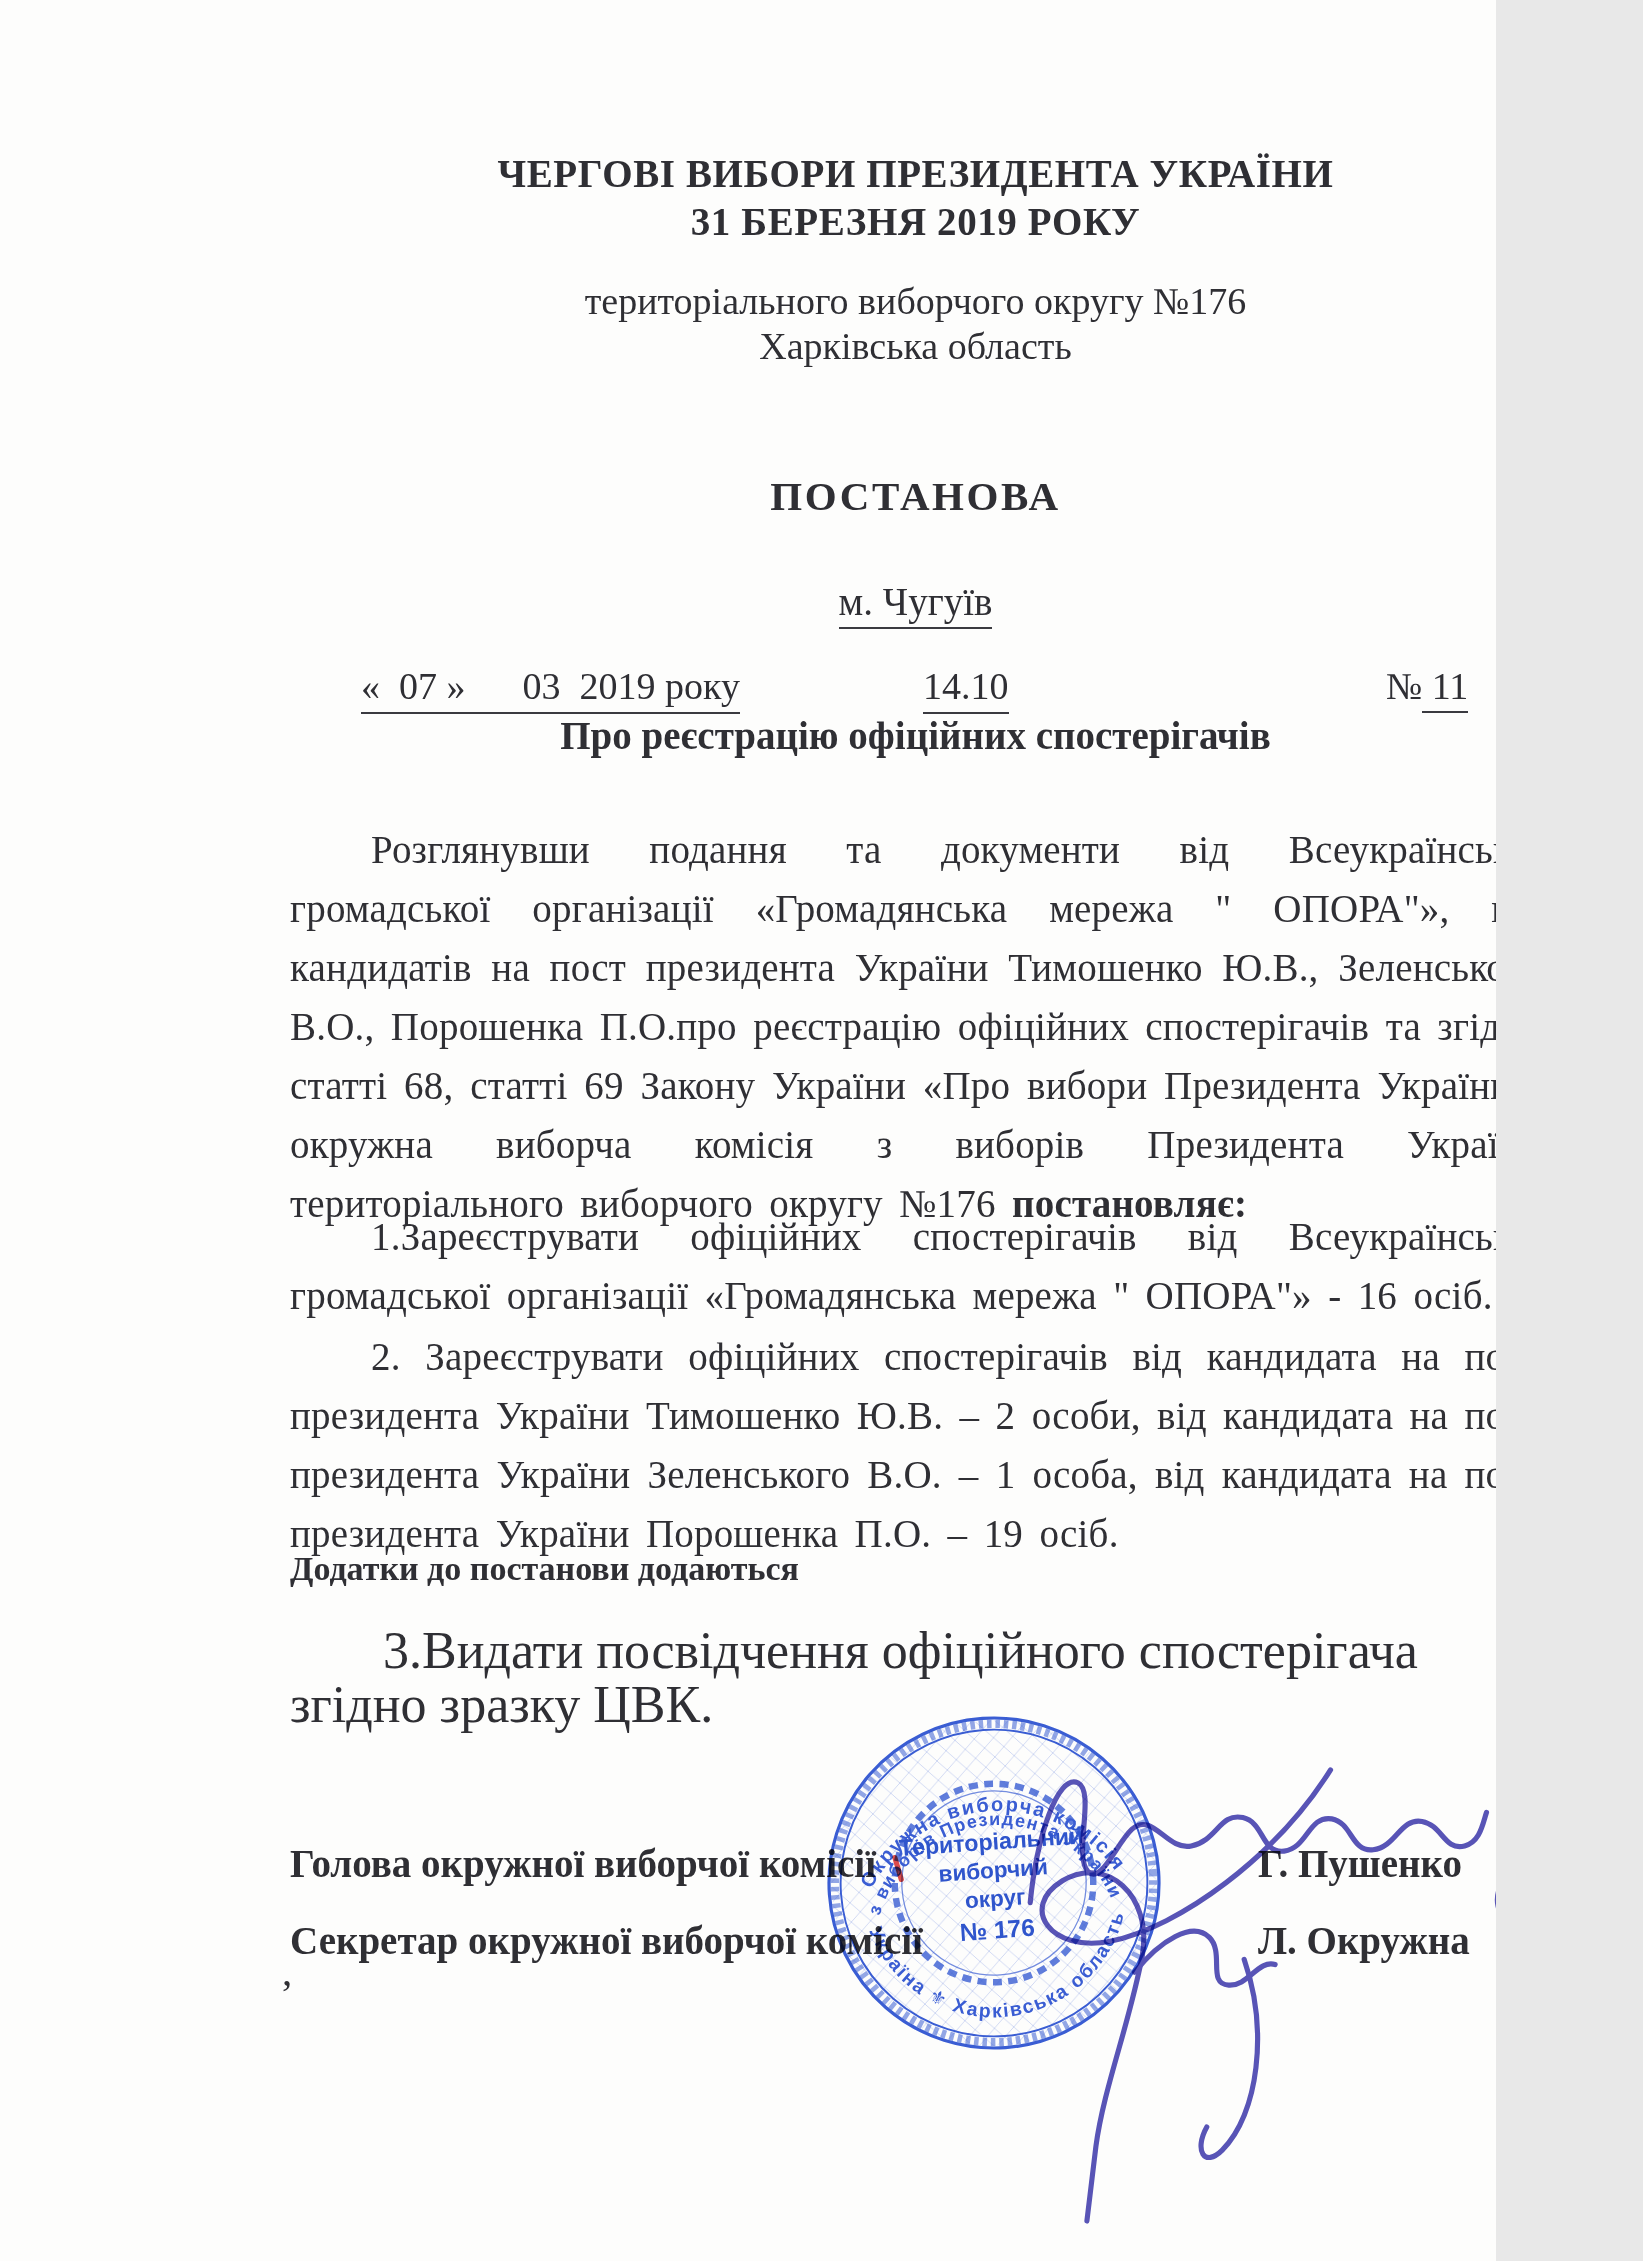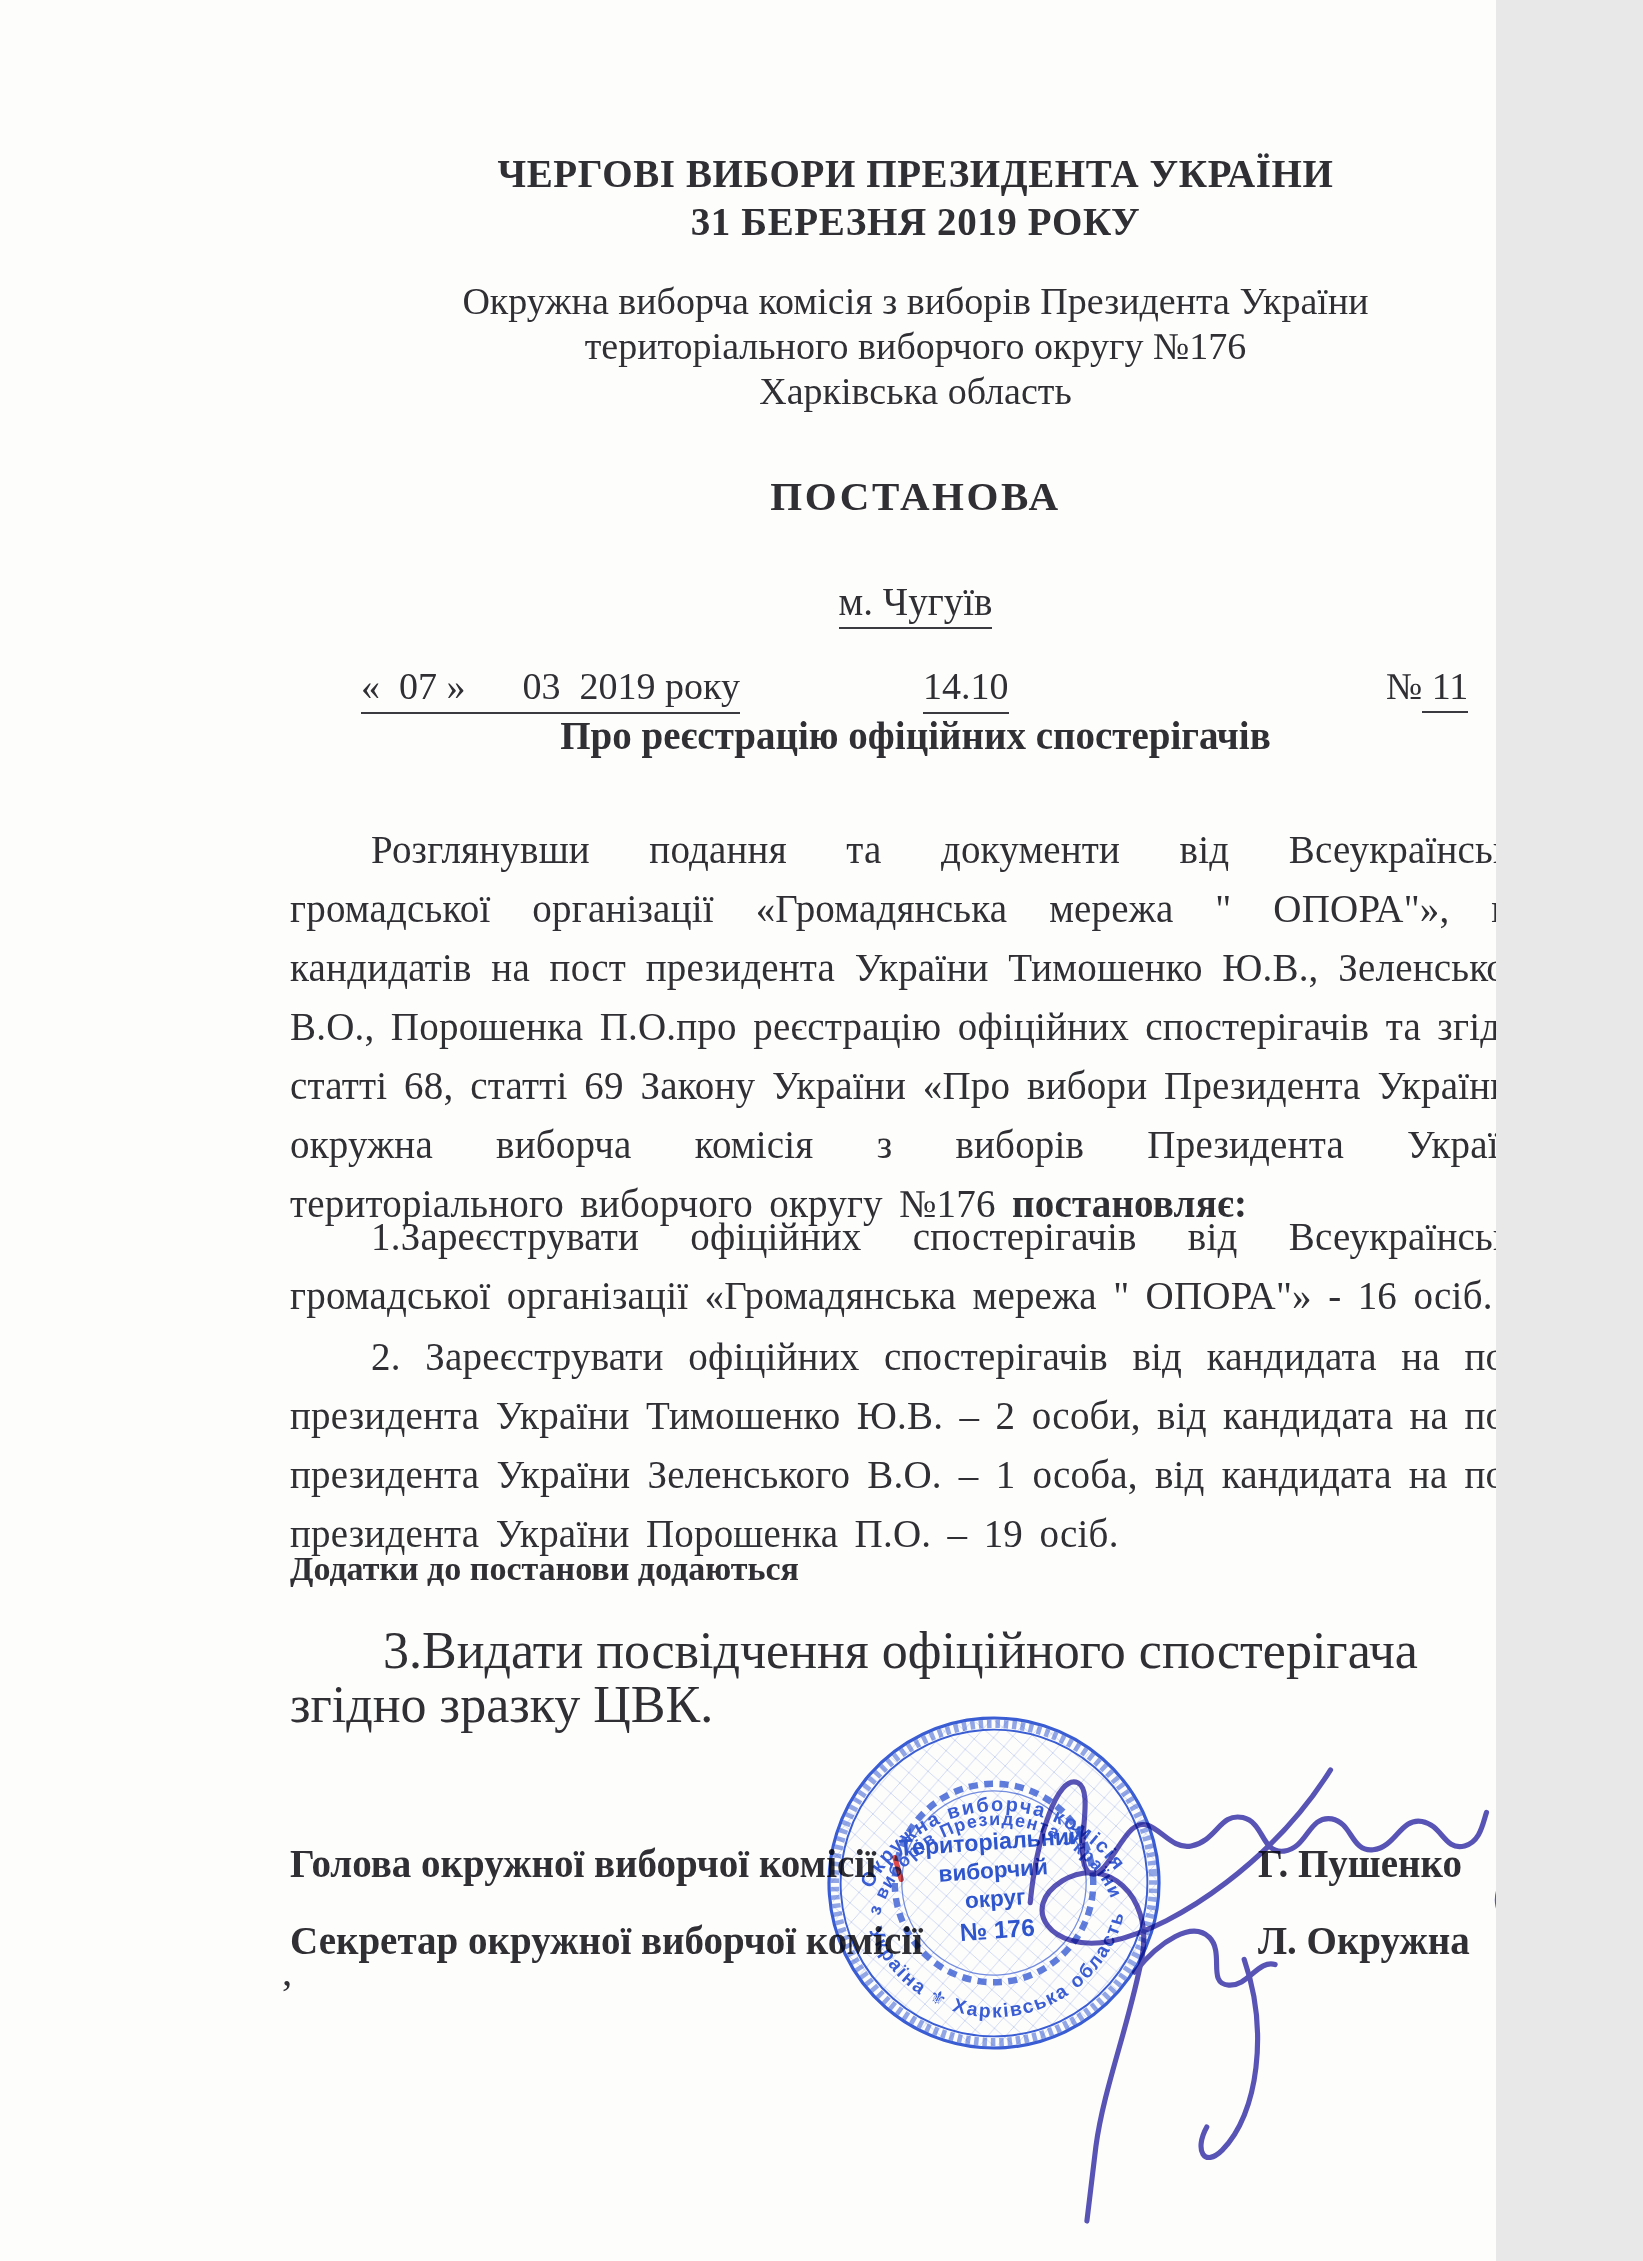--- a/index.html
+++ b/index.html
@@ -42,21 +42,20 @@
 <body>
 
 <div class="page">
 
   <div class="abs col center h1" style="top:150px;">
     <div>ЧЕРГОВІ ВИБОРИ ПРЕЗИДЕНТА УКРАЇНИ</div>
     <div>31 БЕРЕЗНЯ 2019 РОКУ</div>
   </div>
 
   <div class="abs col center org" style="top:279px;">
-    <div>Окружна виборча комісія з виборів Президента України</div>
     <div>територіального виборчого округу №176</div>
     <div>Харківська область</div>
   </div>
 
   <div class="abs col center postanova" style="top:472px;">ПОСТАНОВА</div>
 
   <div class="abs col center city-wrap" style="top:579px;">
     <span class="uline">м. Чугуїв</span>
   </div>
 

